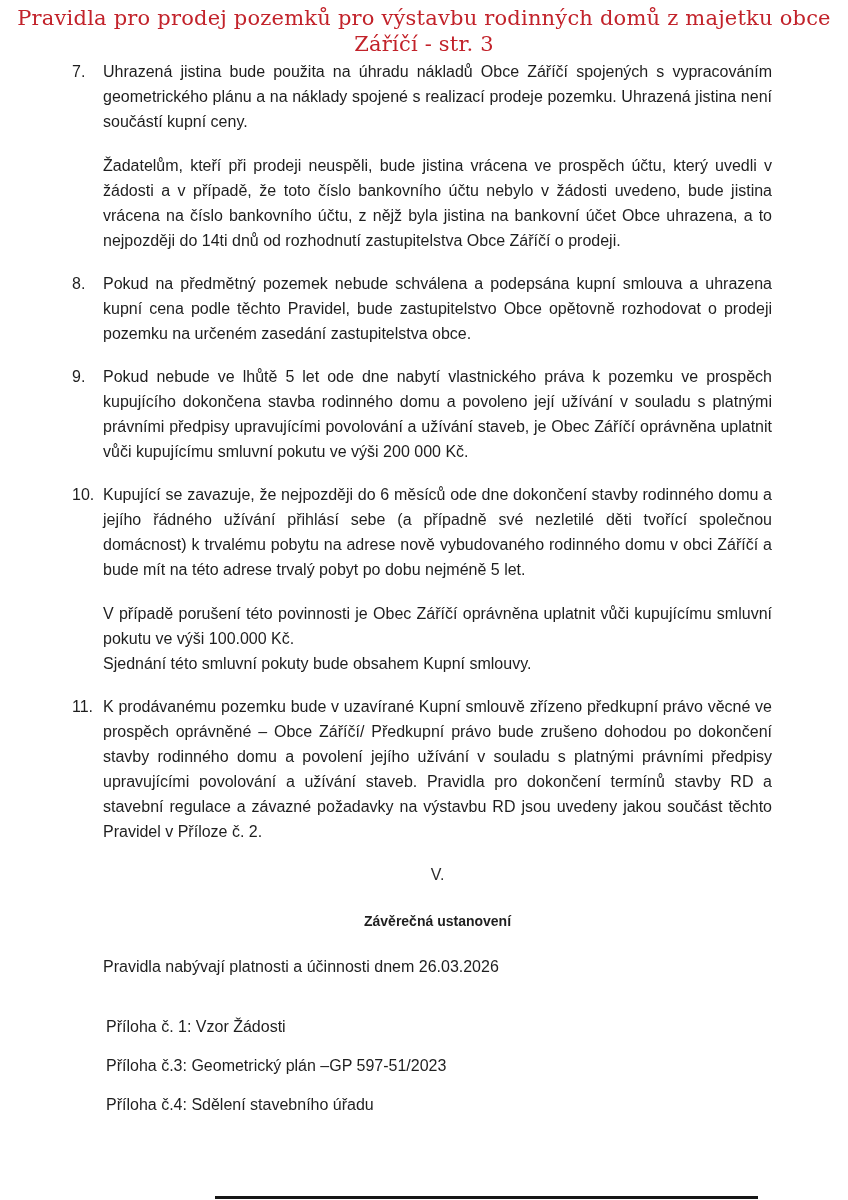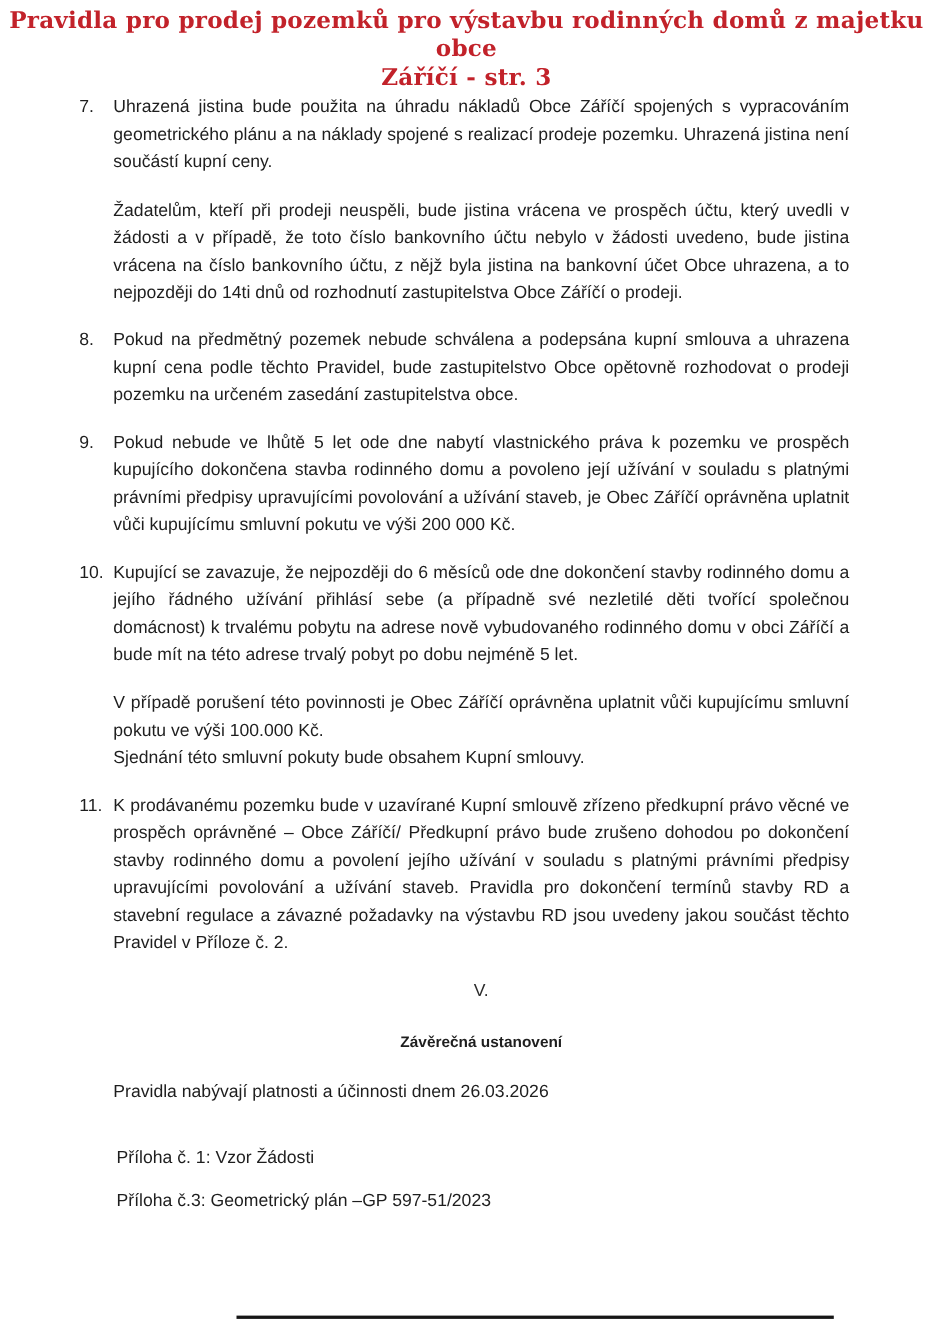--- a/index.html
+++ b/index.html
@@ -3,21 +3,21 @@
 <meta charset="utf-8">
 <style>
   html,body{margin:0;padding:0;}
   body{
     width:848px;height:1200px;background:#ffffff;position:relative;overflow:hidden;
     font-family:"Liberation Sans", sans-serif;color:#1e1e1e;
     -webkit-font-smoothing:antialiased;
   }
   .doc-title{
     padding-top:5px;text-align:center;
-    font-family:"DejaVu Serif", serif;font-weight:bold;
+    font-family:"DejaVu Serif", serif;font-weight:normal;
     font-size:21px;line-height:26px;letter-spacing:.2px;
   }
   .content{
     padding:2px 76px 0 103px;
     font-size:16px;line-height:25px;
   }
   .item{position:relative;text-align:justify;margin:0 0 18px 0;}
   .item .num{position:absolute;left:-31px;top:0;width:31px;text-align:left;}
   .item p{margin:0;white-space:pre-line;}
   .item p + p{margin-top:19px;}
@@ -64,16 +64,17 @@
       </div>
     </div>
 
   <div class="numeral">V.</div>
   <div class="heading">Závěrečná ustanovení</div>
   <div class="effective">Pravidla nabývají platnosti a účinnosti dnem 26.03.2026</div>
 
   <div class="attachments">
       <div class="att"><b>Příloha č. 1</b><span>: Vzor Žádosti</span></div>
       <div class="att"><b>Příloha č.3:</b><span> Geometrický plán –GP 597-51/2023</span></div>
+      <div class="att"><b>Příloha č.4:</b><span> Sdělení stavebního úřadu</span></div>
     </div>
 </div>
 
 <div class="scan-line"></div>
 
 </body></html>

